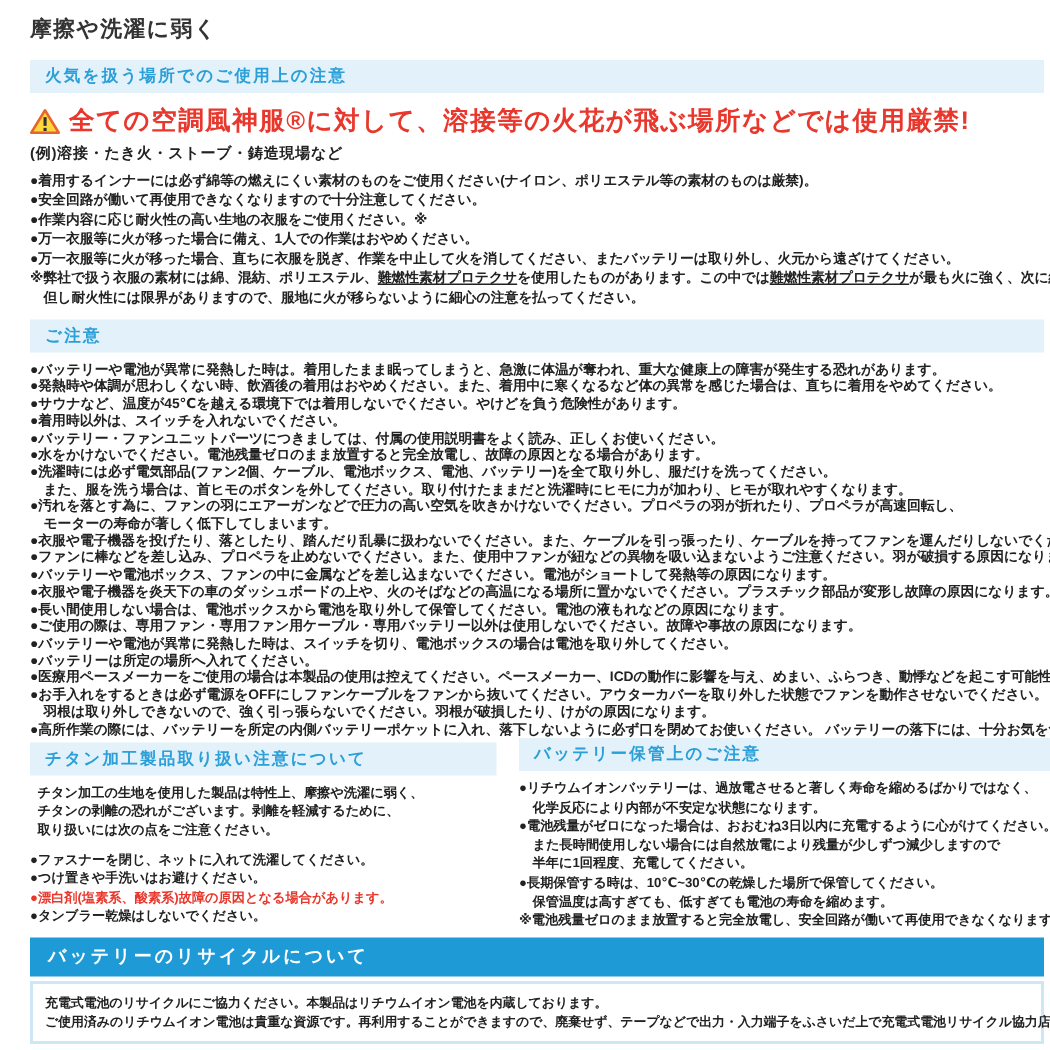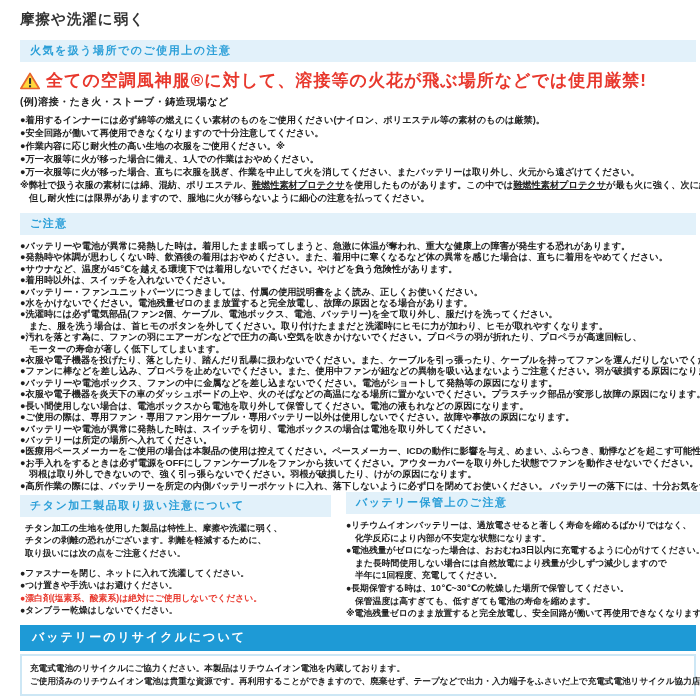--- a/index.html
+++ b/index.html
@@ -98,21 +98,21 @@
     <div class="col col-left">
       <div class="bar light colbar">チタン加工製品取り扱い注意について</div>
       <div class="list titan-intro">
           <div class="line">チタン加工の生地を使用した製品は特性上、摩擦や洗濯に弱く、</div>
           <div class="line">チタンの剥離の恐れがございます。剥離を軽減するために、</div>
           <div class="line">取り扱いには次の点をご注意ください。</div>
         </div>
       <div class="list">
           <div class="line">●ファスナーを閉じ、ネットに入れて洗濯してください。</div>
           <div class="line">●つけ置きや手洗いはお避けください。</div>
-          <div class="line red">●漂白剤(塩素系、酸素系)は絶対にご使用しないでください。</div>
+          <div class="line red">●漂白剤(塩素系、酸素系)故障の原因となる場合があります。</div>
           <div class="line">●タンブラー乾燥はしないでください。</div>
         </div>
     </div>
     <div class="col col-right">
       <div class="bar light colbar">バッテリー保管上のご注意</div>
       <div class="list">
           <div class="line">●リチウムイオンバッテリーは、過放電させると著しく寿命を縮めるばかりではなく、</div>
           <div class="line indent">化学反応により内部が不安定な状態になります。</div>
           <div class="line">●電池残量がゼロになった場合は、おおむね3日以内に充電するように心がけてください。</div>
           <div class="line indent">また長時間使用しない場合には自然放電により残量が少しずつ減少しますので</div>

